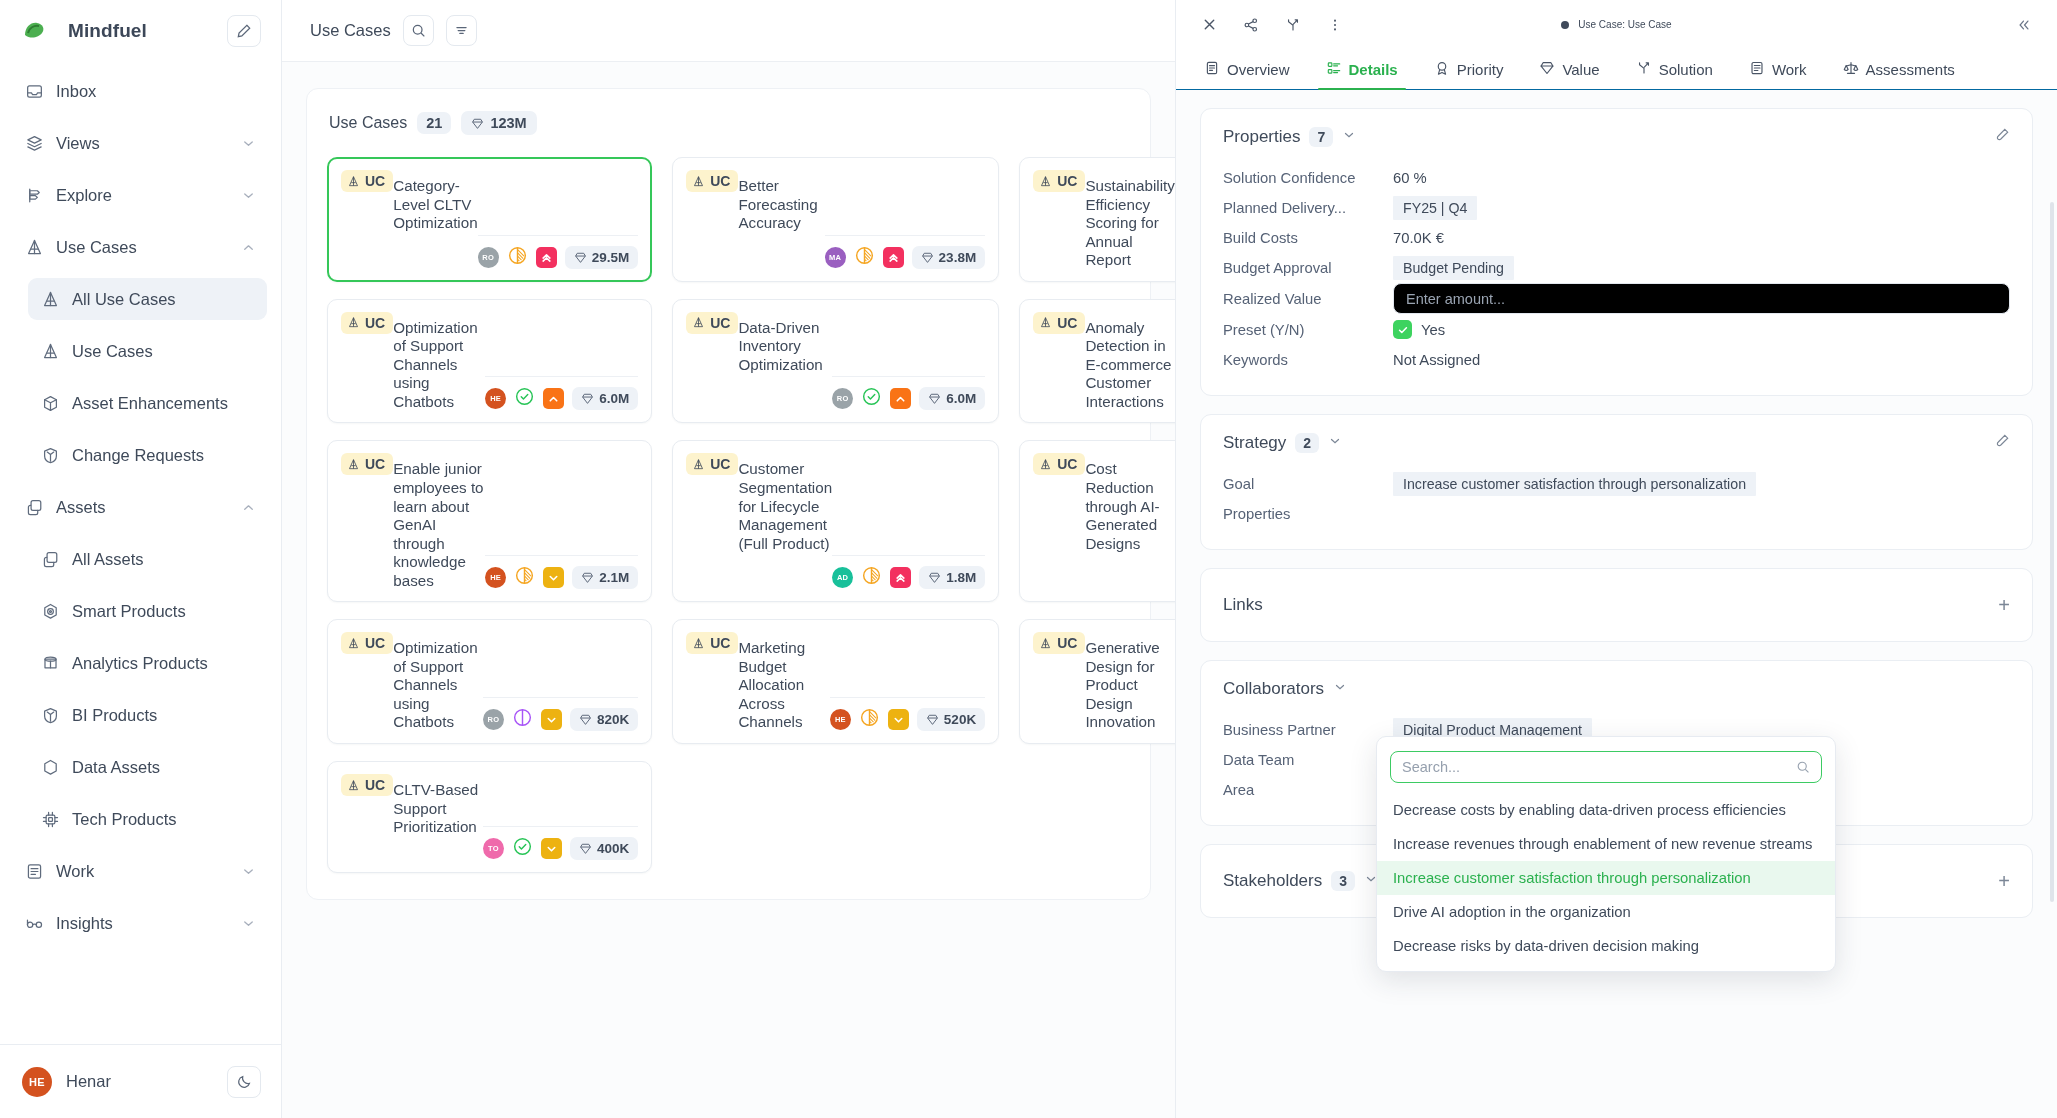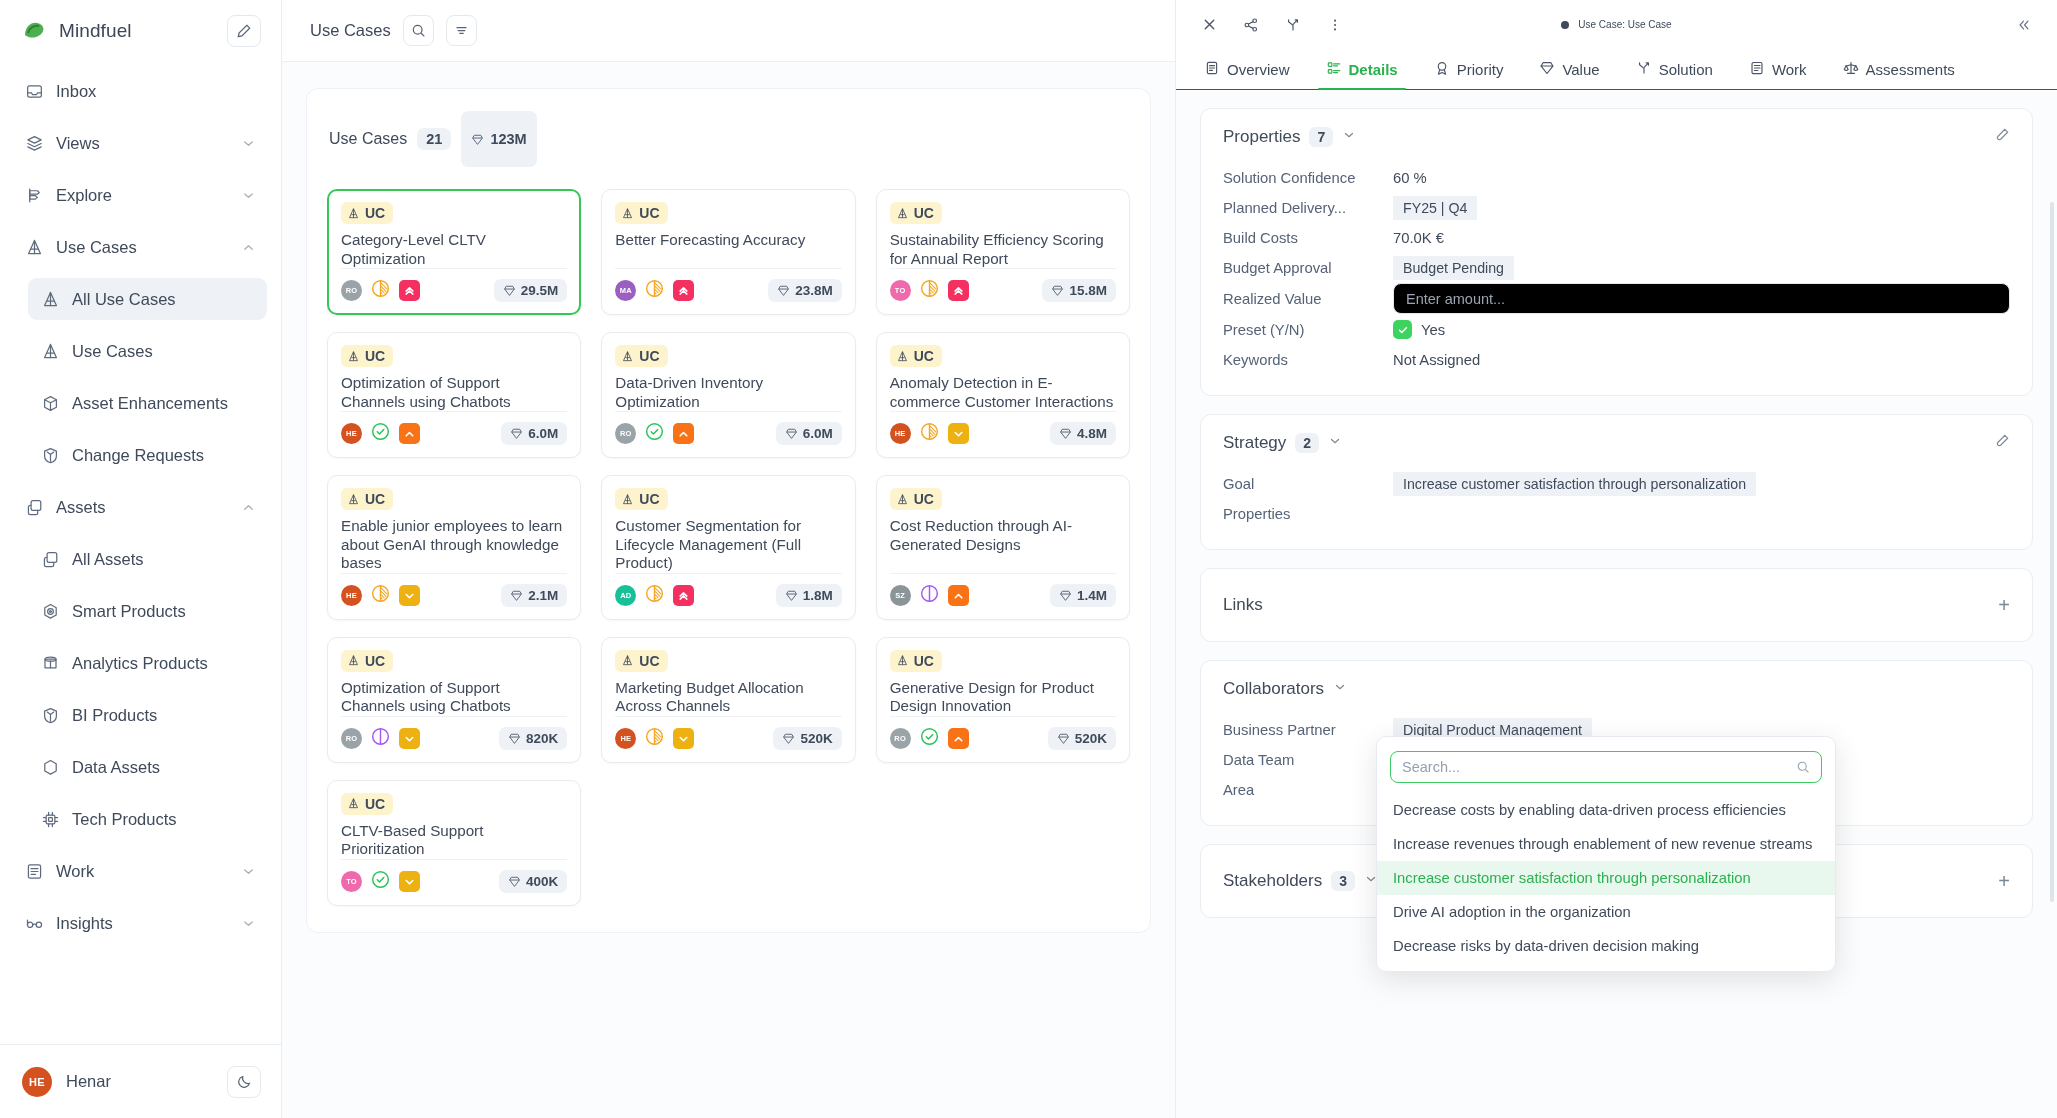--- a/index.html
+++ b/index.html
@@ -15,21 +15,21 @@
   
   .sidebar {
     width: 282px; height: 100%;
     background: #ffffff;
     border-right: 1px solid #e9edf2;
     display: flex; flex-direction: column;
     flex: 0 0 282px;
   }
   .sb-top {
     height: 62px; display: flex; align-items: center;
-    padding: 0 20px 0 22px; gap: 11px;
+    padding: 0 20px 0 22px; gap: 20px; font-weight: bold;
   }
   .logo-mark { width: 26px; height: 24px; position: relative; flex: 0 0 26px; }
   .logo-mark svg { display:block; }
   .brand {
     font-size: 19px; color: #3c4758; letter-spacing: .1px; flex: 1;
   }
   .icon-btn-sq {
     width: 34px; height: 32px; border: 1px solid #e4e9ef; border-radius: 8px;
     display: flex; align-items: center; justify-content: center;
     background: #fff; cursor: pointer;
@@ -77,31 +77,31 @@
     background: #fff; border: 1px solid #eef1f5; border-radius: 12px;
     min-height: 750px; padding: 22px 20px 26px 20px;
   }
   .board-head { display: flex; align-items: center; gap: 10px; margin-bottom: 22px; padding-left: 2px; }
   .board-head .bh-title { font-size: 16px; color: #3f4a5a; }
   .pill-count {
     background: #eef2f7; border-radius: 7px; padding: 3px 9px;
     font-size: 14.5px; color: #3f4a5a; font-weight: 600;
   }
   .pill-value {
-    background: #eef2f7; border-radius: 7px; padding: 20px 10px;
+    background: #eef2f7; border-radius: 7px; padding: 4px 10px;
     font-size: 14.5px; color: #3f4a5a; display: flex; align-items: center; gap: 6px; font-weight: 600;
   }
   .cards-grid {
     display: grid; grid-template-columns: repeat(3, 1fr);
     column-gap: 20px; row-gap: 17px;
   }
   .card {
     background: #fff; border: 1px solid #e8ecf1; border-radius: 10px;
     padding: 12px 13px 11px 13px; min-height: 112px;
-    display: flex; flex-direction: column; cursor: pointer;
+    display: flex; flex-direction: row; cursor: pointer;
     box-shadow: 0 1px 2px rgba(30,40,60,.04);
   }
   .card.selected { border: 2px solid #35c759; padding: 11px 12px 10px 12px; }
   .uc-tag {
     display: inline-flex; align-items: center; gap: 5px;
     background: #fdf3cd; color: #3f4a5a; border-radius: 6px;
     padding: 3px 8px 3px 6px; font-size: 14px; font-weight: 600; align-self: flex-start;
   }
   .card-title {
     margin-top: 7px; font-size: 15.2px; line-height: 1.22; color: #3f4a5a;

